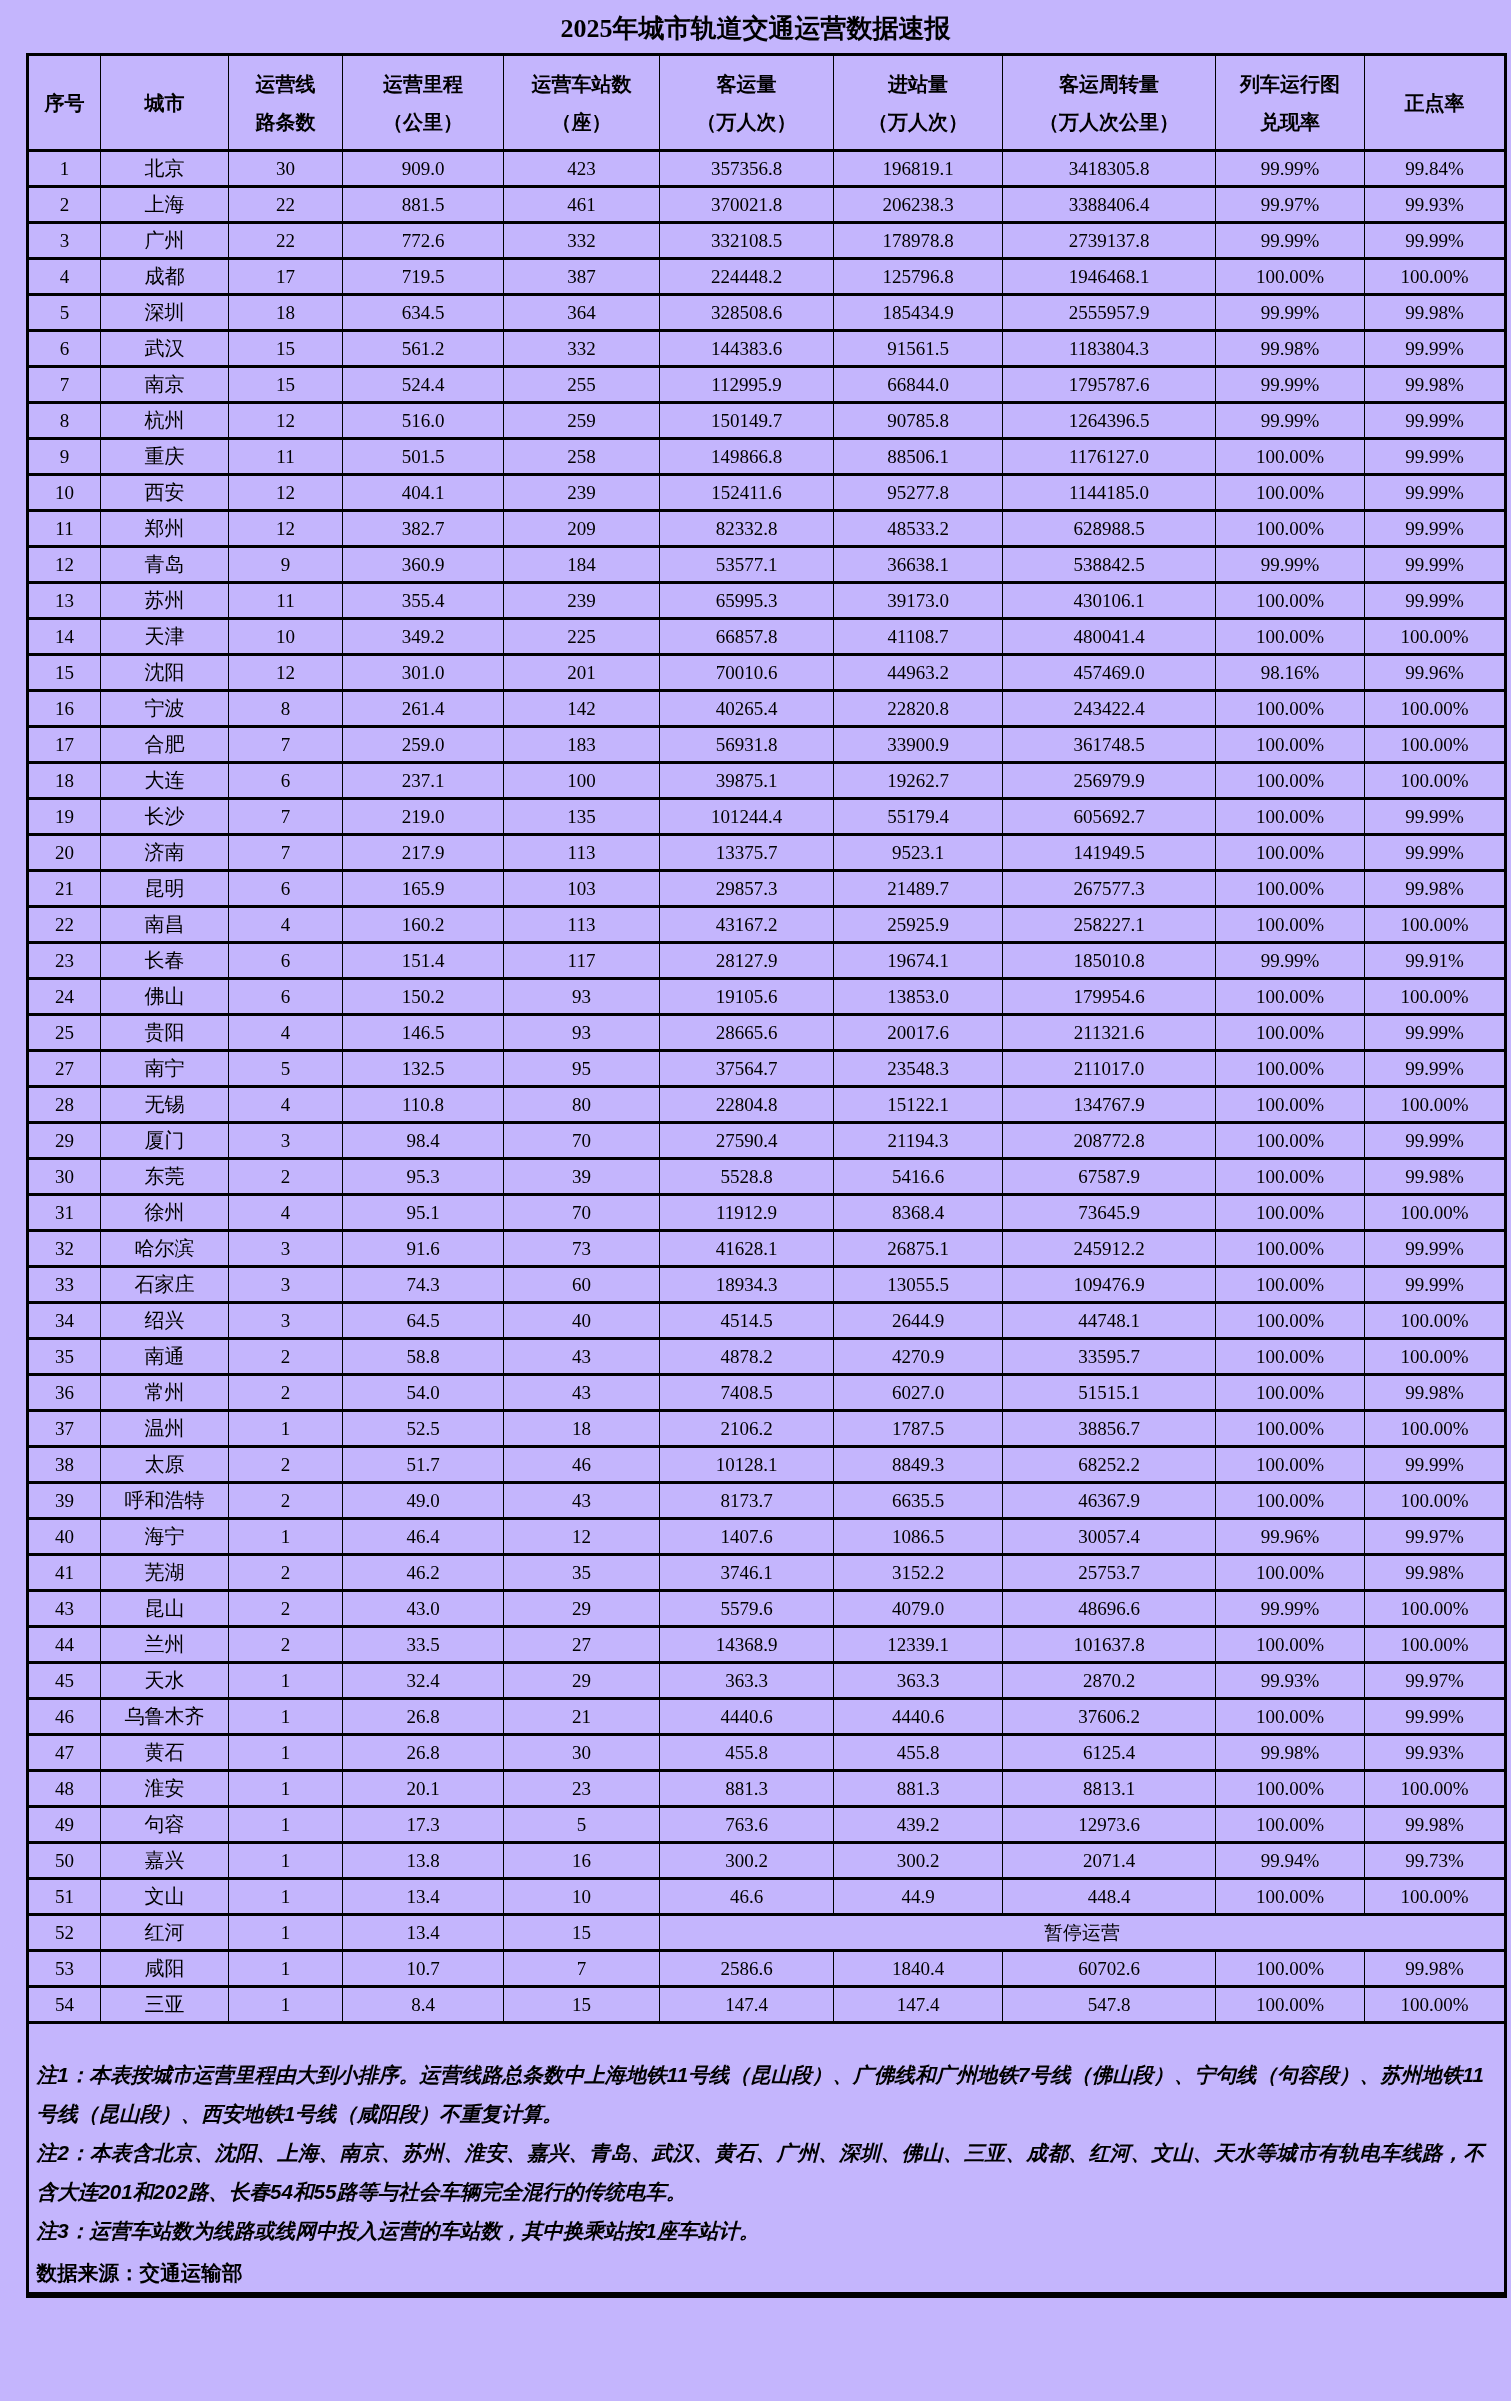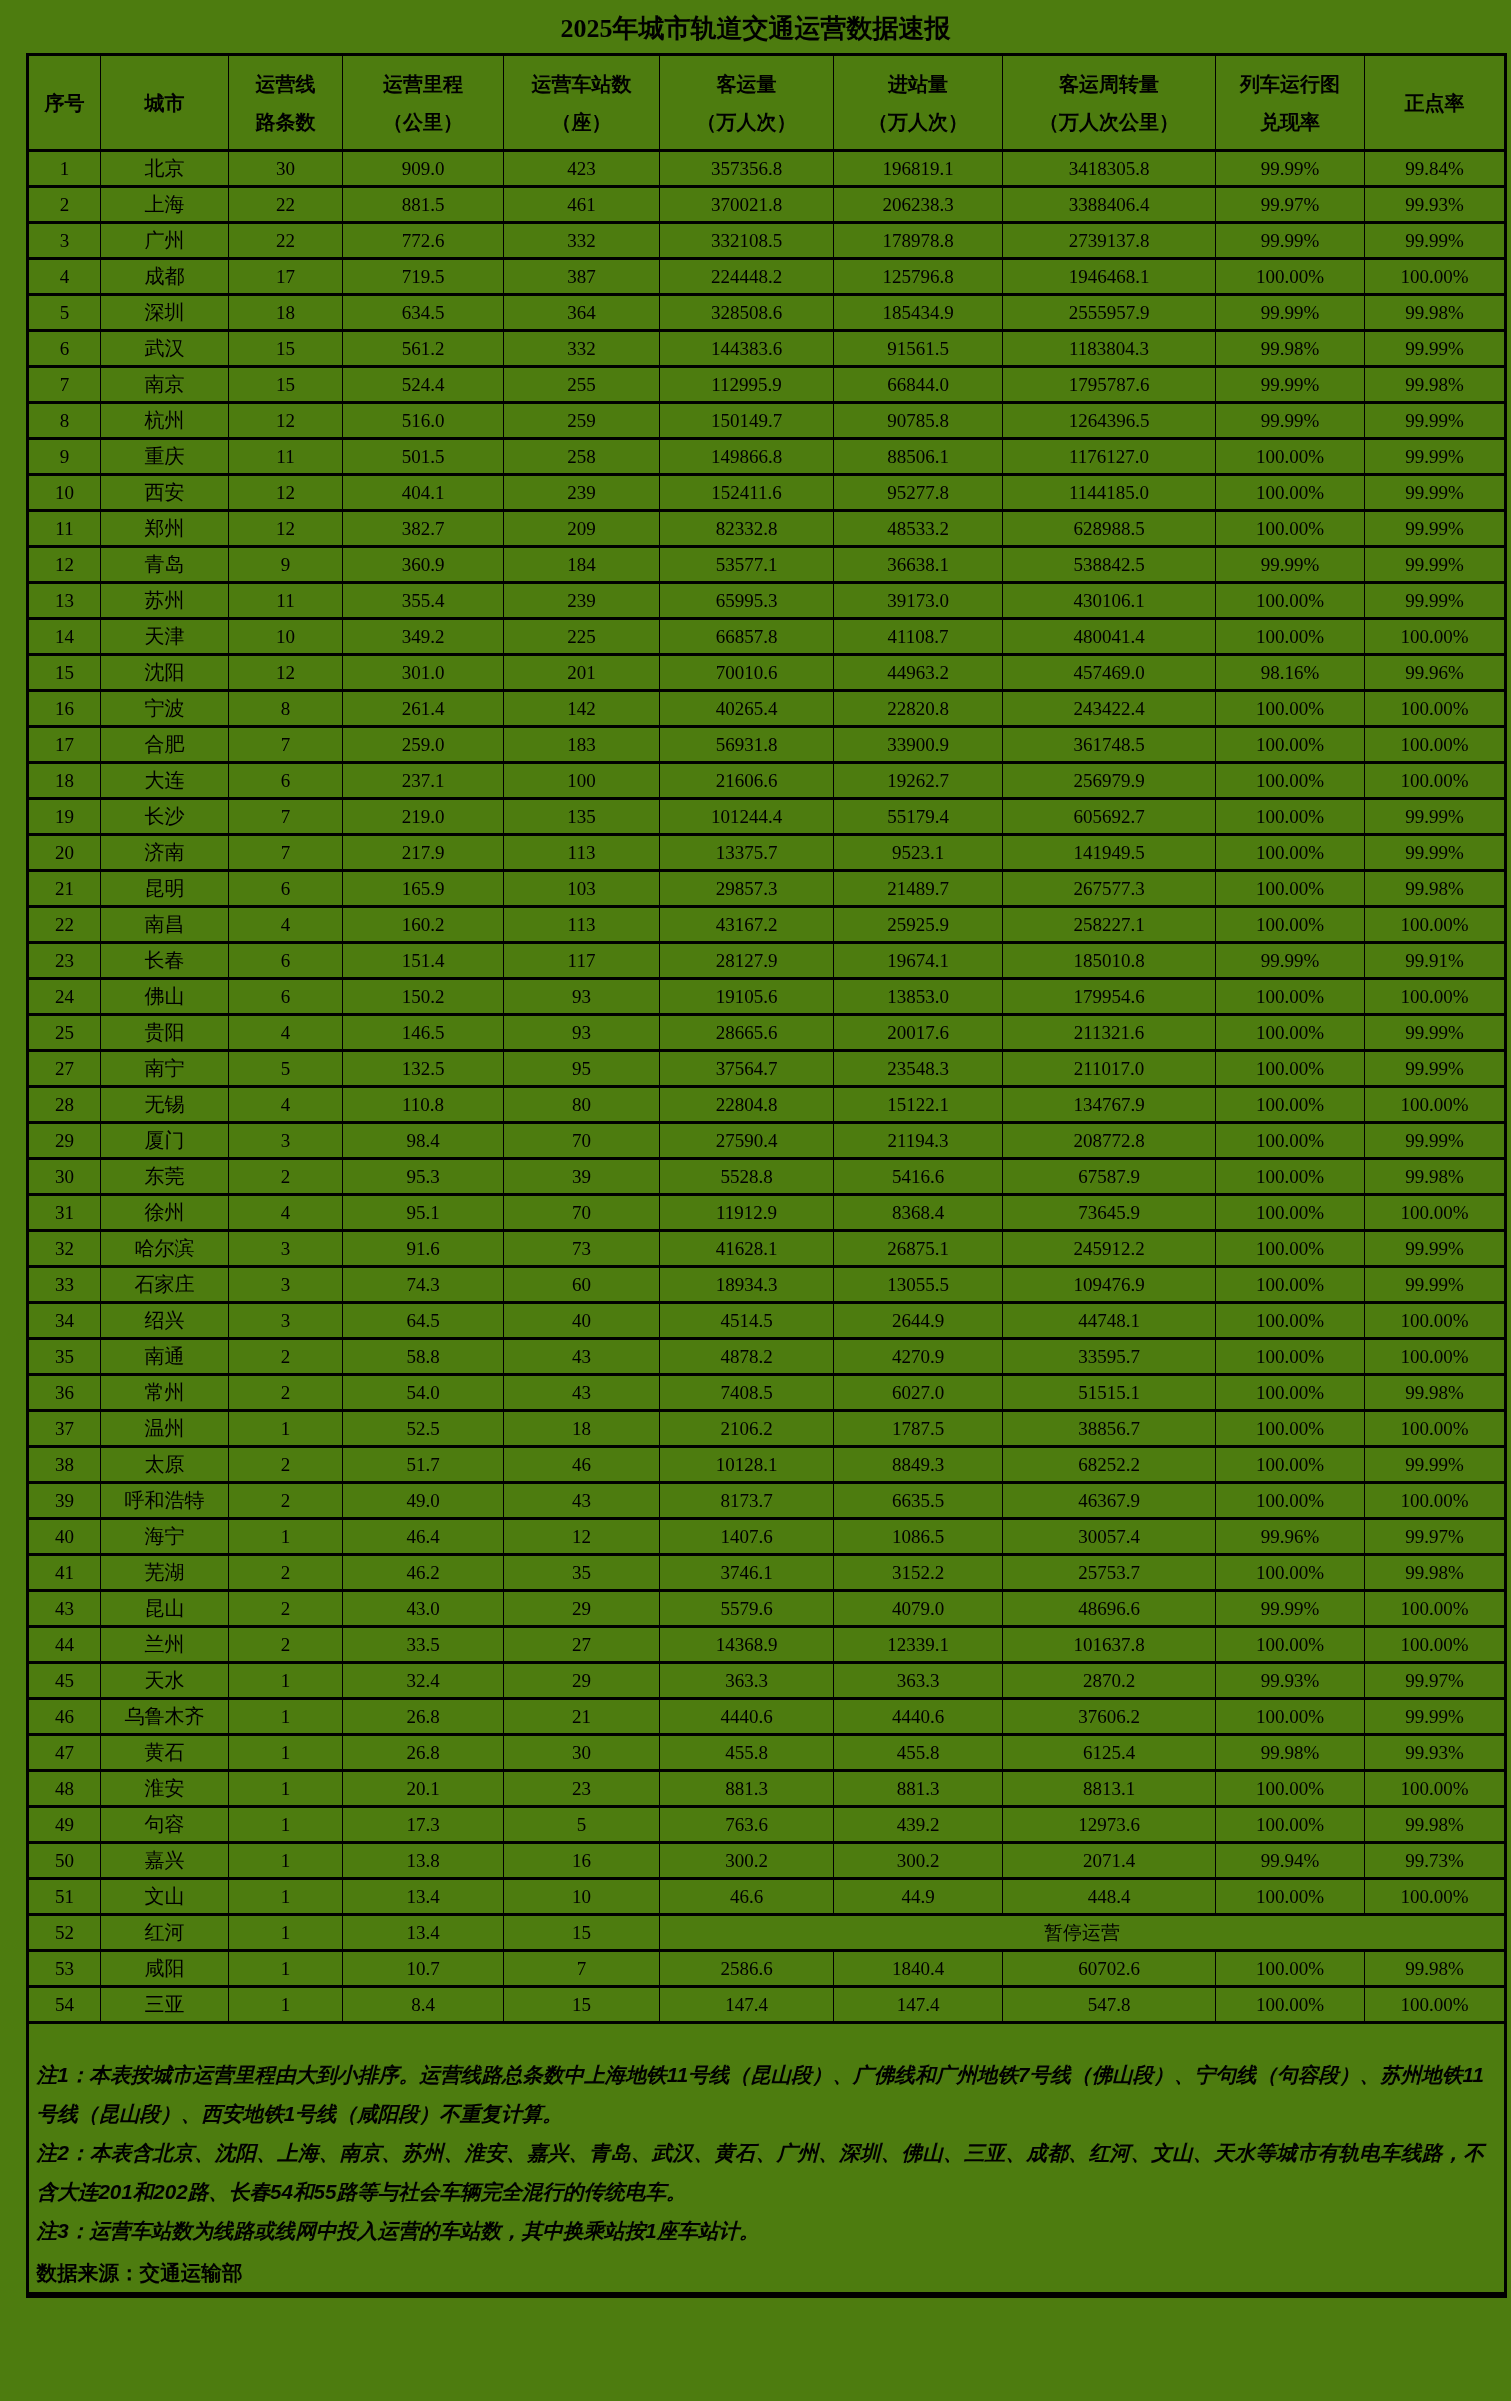--- a/index.html
+++ b/index.html
@@ -1,20 +1,20 @@
 <!DOCTYPE html>
 <html lang="zh" style="font-size:12.2px"><head>
 <meta charset="utf-8">
 <style>
   * { margin:0; padding:0; box-sizing:border-box; }
   html,body { background:#ffffff; }
   .page {
     position:relative;
     width:1511px; height:2401px;
-    background:#4d7c0f;
+    background:#c4b5fd;
     color:#000;
     font-family:"Liberation Serif","DejaVu Serif",serif;
     padding-top:10.7px;
     overflow:hidden;
   }
   .title {
     text-align:center;
     font-size:26px;
     font-weight:bold;
     height:35px;
@@ -322,21 +322,21 @@
           <td data-name="value-cell">361748.5</td>
           <td data-name="value-cell">100.00%</td>
           <td data-name="value-cell">100.00%</td>
         </tr>
         <tr data-name="table-row">
           <td data-name="rank-cell">18</td>
           <td data-name="city-cell">大连</td>
           <td data-name="value-cell">6</td>
           <td data-name="value-cell">237.1</td>
           <td data-name="value-cell">100</td>
-          <td data-name="value-cell">21606.6</td>
+          <td data-name="value-cell">39875.1</td>
           <td data-name="value-cell">19262.7</td>
           <td data-name="value-cell">256979.9</td>
           <td data-name="value-cell">100.00%</td>
           <td data-name="value-cell">100.00%</td>
         </tr>
         <tr data-name="table-row">
           <td data-name="rank-cell">19</td>
           <td data-name="city-cell">长沙</td>
           <td data-name="value-cell">7</td>
           <td data-name="value-cell">219.0</td>

